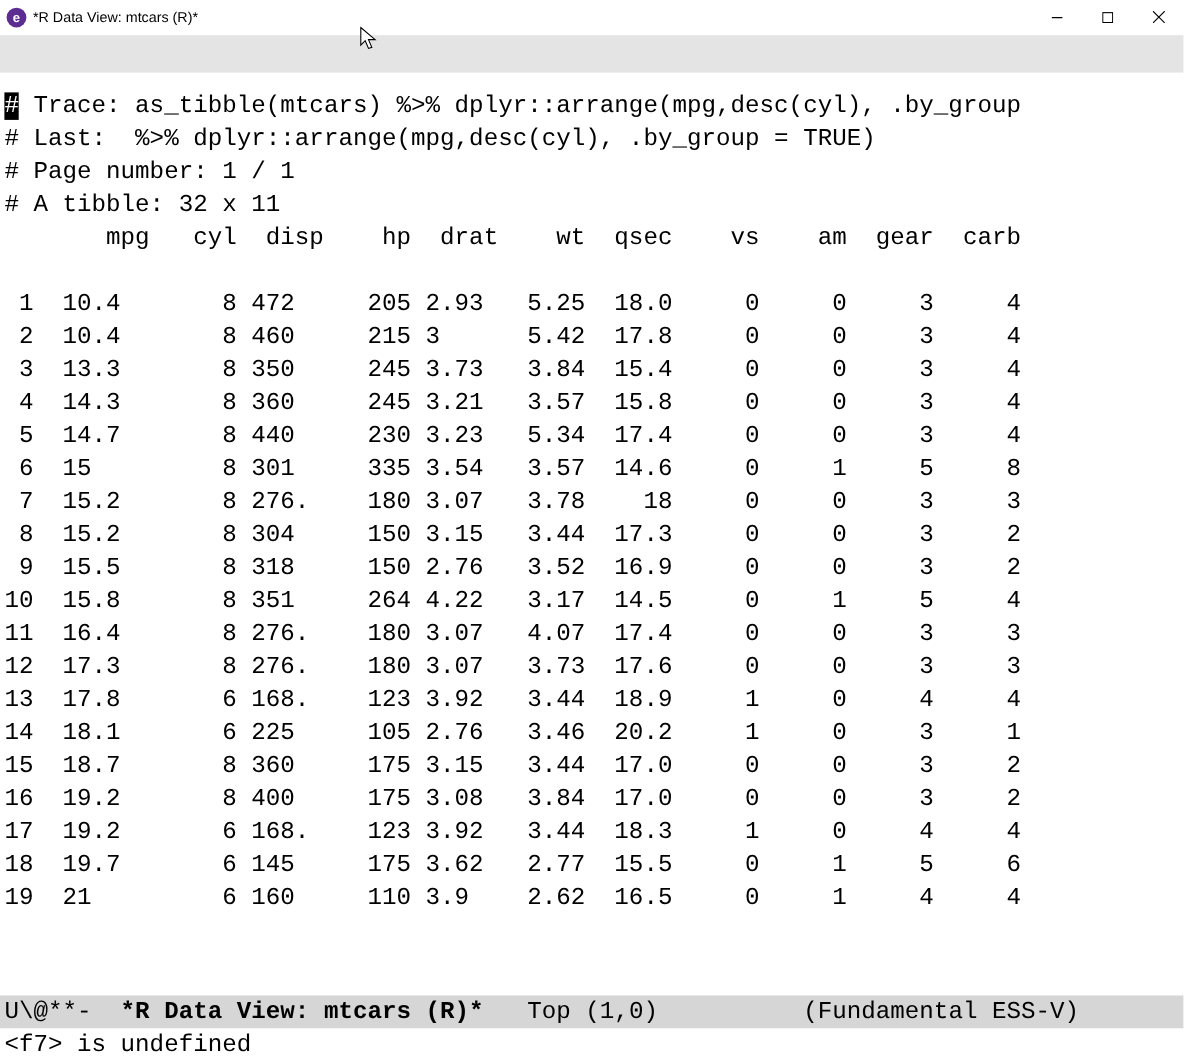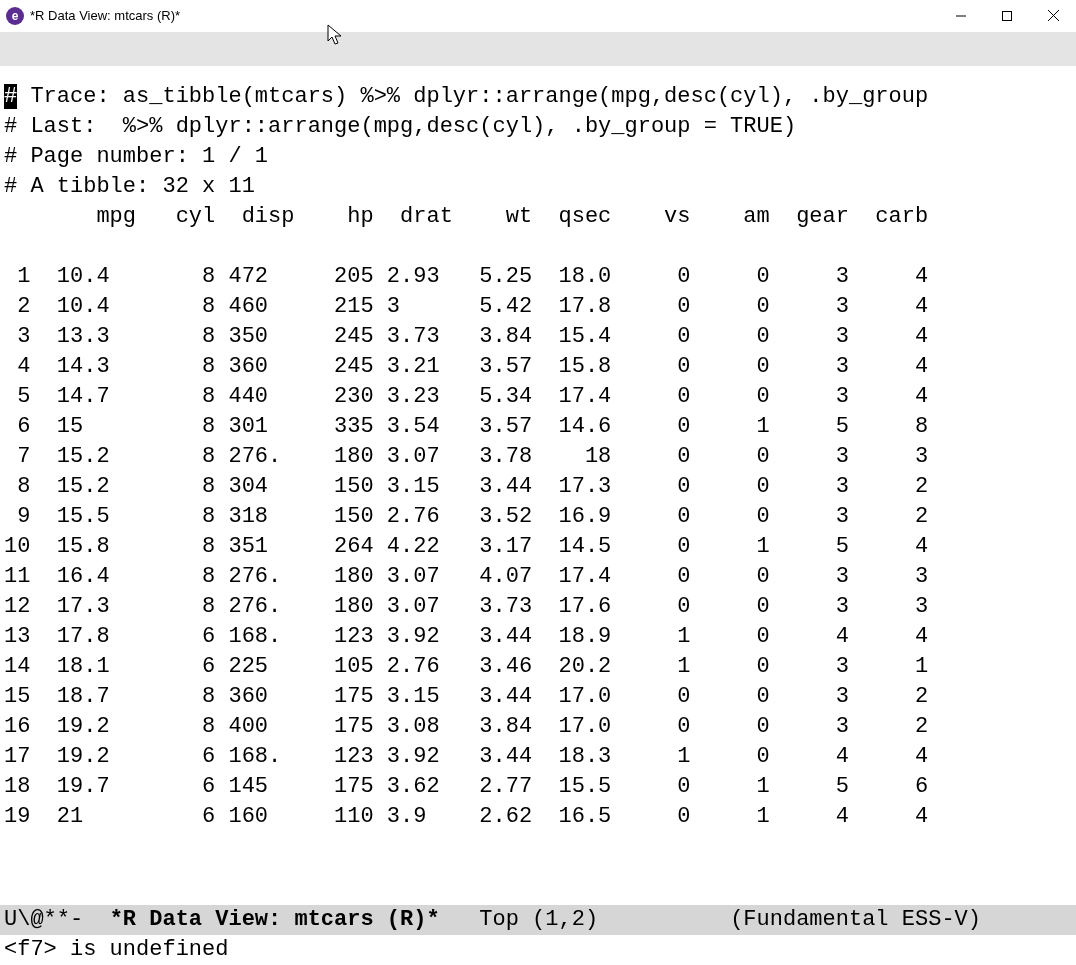--- a/index.html
+++ b/index.html
@@ -70,15 +70,15 @@
 12  17.3       8 276.    180 3.07   3.73  17.6     0     0     3     3
 13  17.8       6 168.    123 3.92   3.44  18.9     1     0     4     4
 14  18.1       6 225     105 2.76   3.46  20.2     1     0     3     1
 15  18.7       8 360     175 3.15   3.44  17.0     0     0     3     2
 16  19.2       8 400     175 3.08   3.84  17.0     0     0     3     2
 17  19.2       6 168.    123 3.92   3.44  18.3     1     0     4     4
 18  19.7       6 145     175 3.62   2.77  15.5     0     1     5     6
 19  21         6 160     110 3.9    2.62  16.5     0     1     4     4
 </dbl></dbl></dbl></dbl></dbl></dbl></dbl></dbl></dbl></dbl></dbl></div>
 
-<div class="modeline"><span>U\@**-  </span><b>*R Data View: mtcars (R)*</b><span>   Top (1,2)          </span><span>(Fundamental ESS-V)</span></div>
+<div class="modeline"><span>U\@**-  </span><b>*R Data View: mtcars (R)*</b><span>   Top (1,0)          </span><span>(Fundamental ESS-V)</span></div>
 
 <div class="echo">&lt;f7&gt; is undefined</div>
 
 </body></html>

